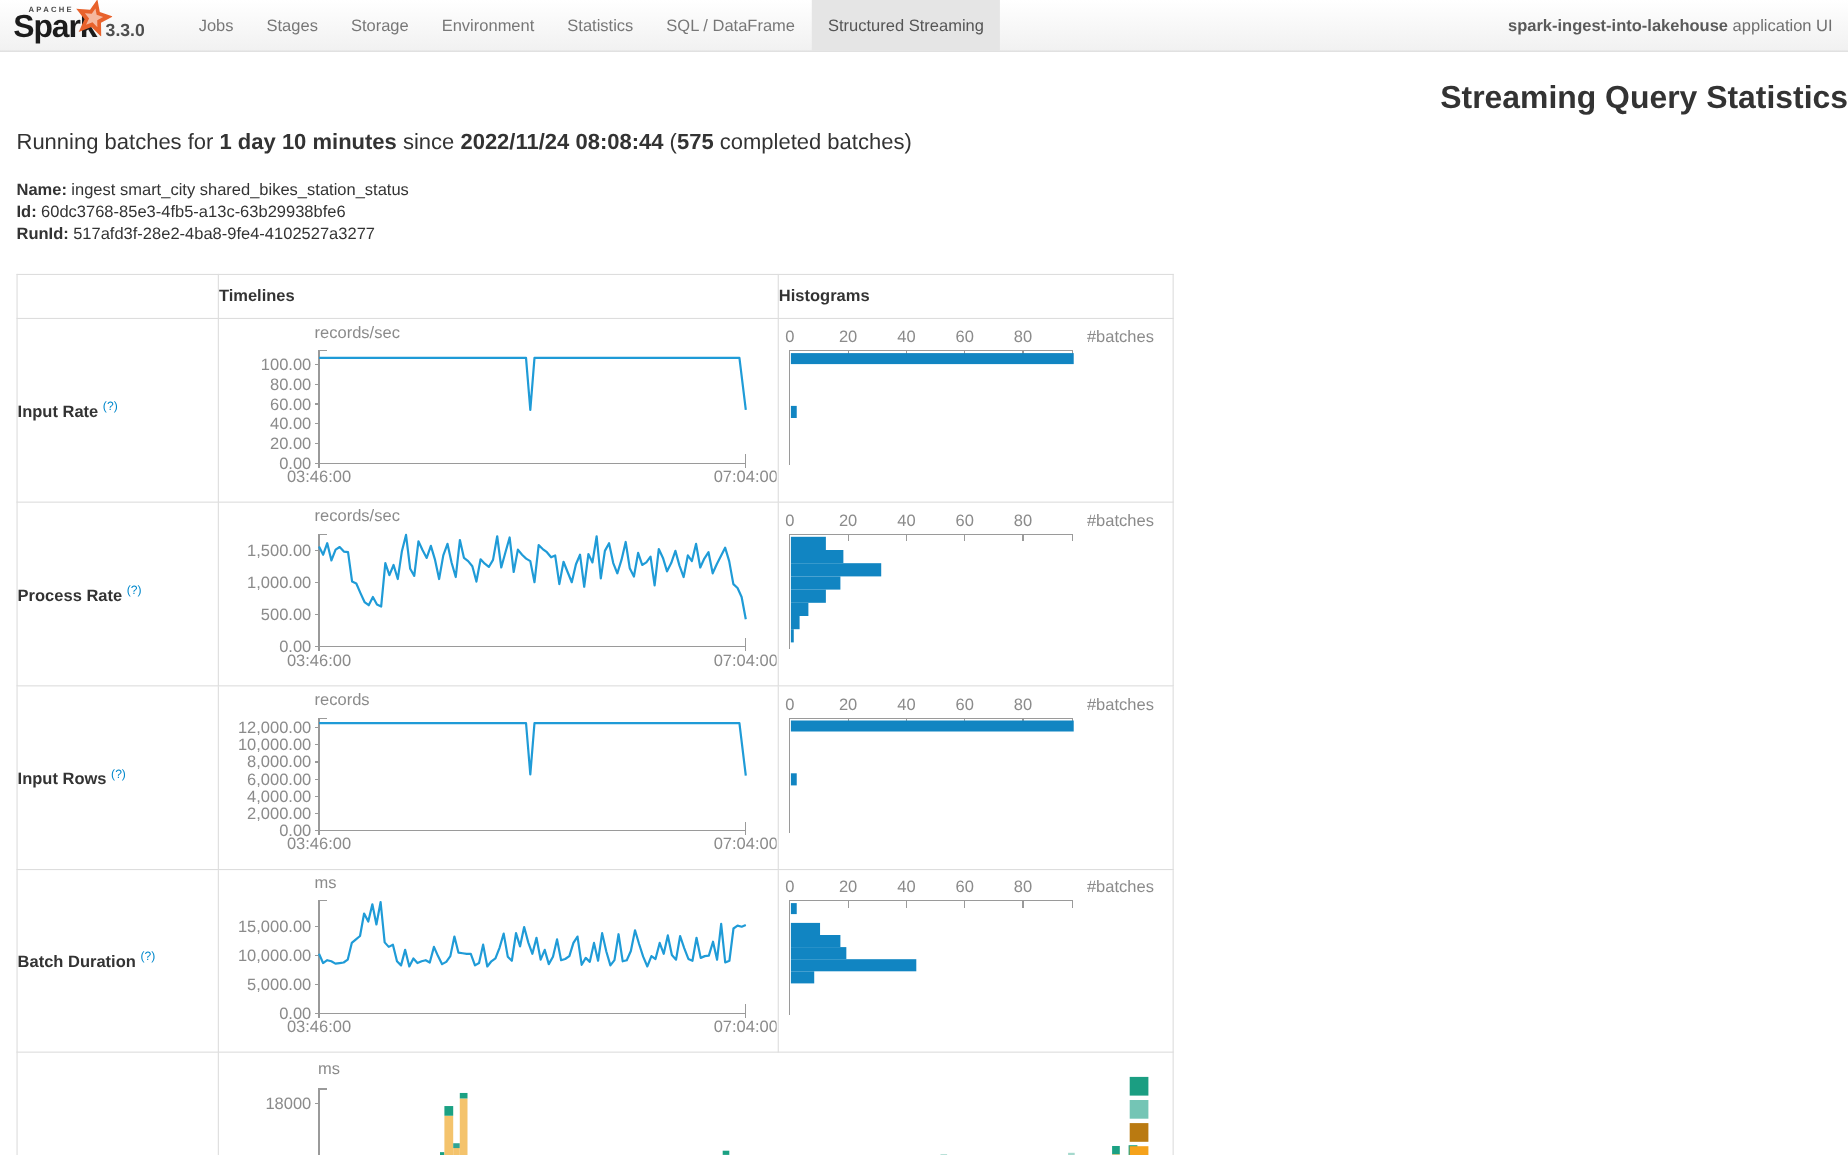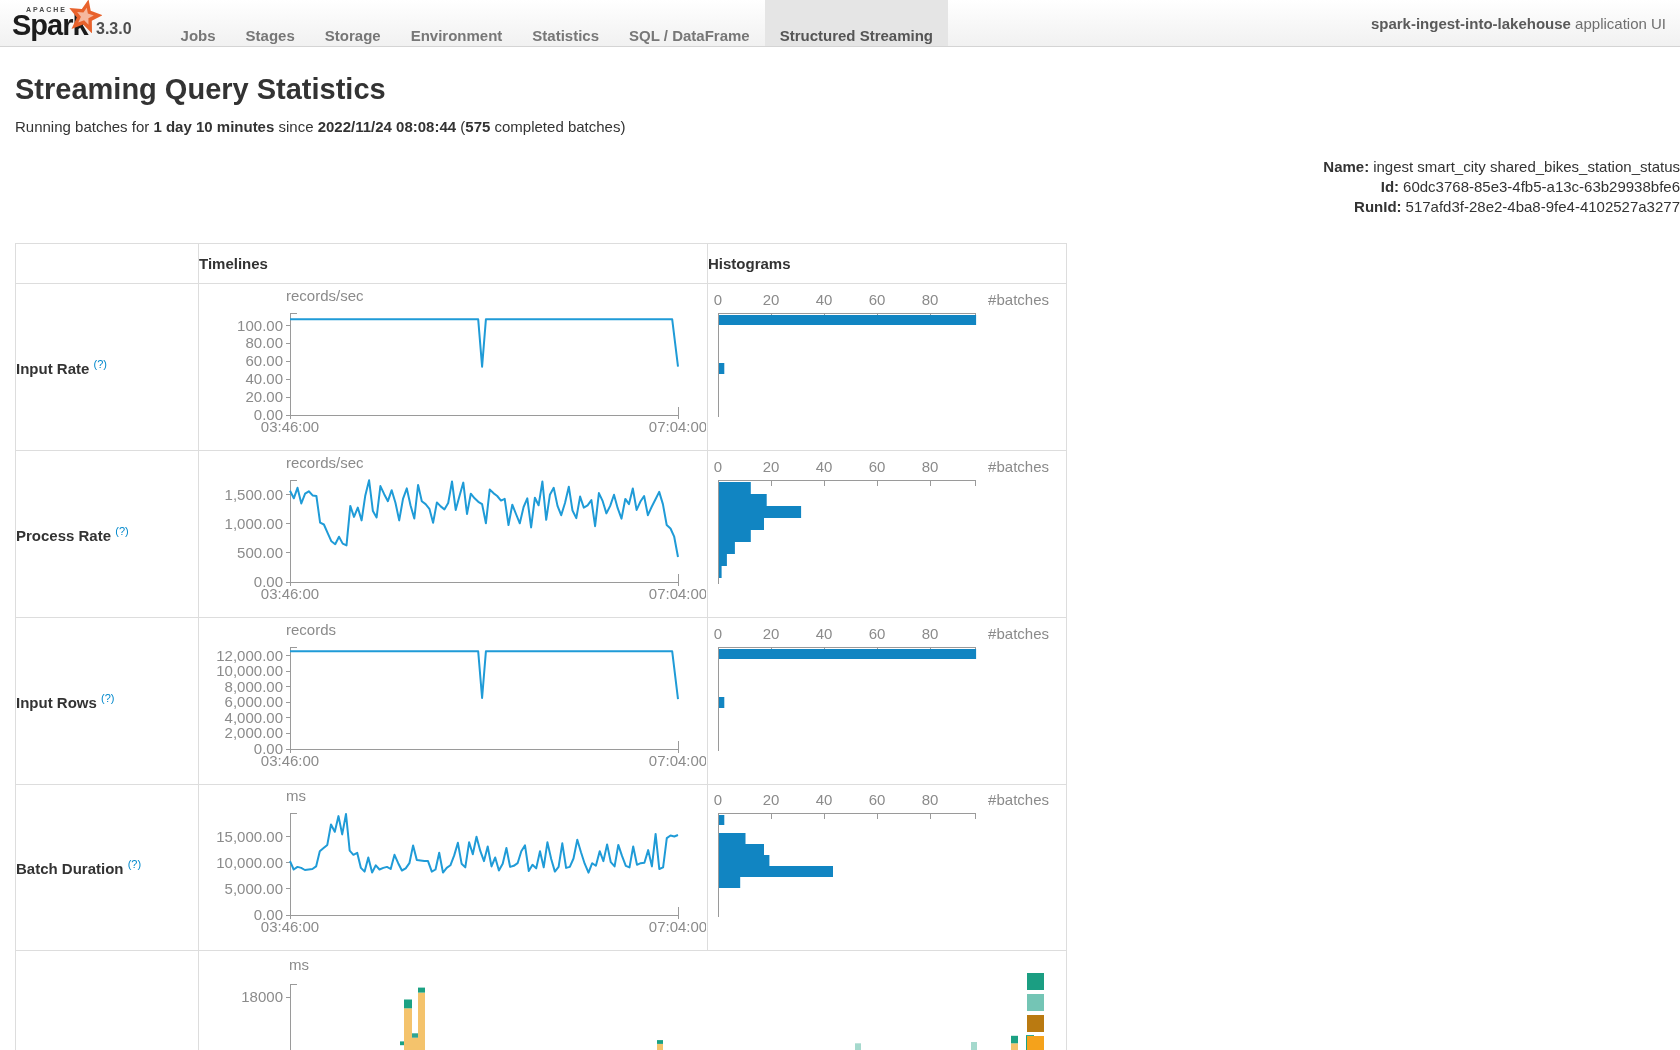--- a/index.html
+++ b/index.html
@@ -9,30 +9,30 @@
   
   .navbar { height: 47px; background: linear-gradient(#ffffff, #f1f1f1); border-bottom: 1px solid #d4d4d4;
             display: flex; align-items: stretch; position: relative; }
   .brand { display: flex; align-items: flex-end; padding: 4px 6px 4px 12px; position: relative; }
   .logo { position: relative; width: 78px; height: 39px; }
   .logo .apache { position: absolute; left: 14px; top: 3px; font-size: 7px; letter-spacing: 2px; font-weight: bold; color: #4a4a4a; }
   .logo .spark { position: absolute; left: 0; top: 6px; font-size: 29px; font-weight: bold; color: #1c1c1c; letter-spacing: -1px; }
   .logo svg { position: absolute; right: -12px; top: -4px; }
   .version { font-size: 16px; font-weight: bold; color: #4e4e4e; padding: 0 0 4px 6px; }
   .tabs { display: flex; margin-left: 28px; }
-  .tab { display: block; line-height: 47px; padding: 12px 15px; font-size: 15px; color: #777; text-decoration: none; font-weight: bold; }
+  .tab { display: block; line-height: 47px; padding: 0 15px; font-size: 15px; color: #777; text-decoration: none; }
   .tab.active { background: #e5e5e5; color: #555; }
   .apptitle { position: absolute; right: 14px; top: 0; line-height: 47px; font-size: 15px; color: #6f6f6f; }
   .apptitle b { color: #5a5a5a; }
 
   
   .content { padding-left: 15px; }
-  h2.pagetitle { font-size: 29px; font-weight: bold; color: #333; margin-top: 26px; margin-bottom: 12px; }
-  .runline { font-size: 15px; color: #333; margin-bottom: 4px; }
-  .meta { margin-top: 22px; font-size: 15px; text-align: right; }
+  h2.pagetitle { font-size: 29px; font-weight: bold; color: #333; margin-top: 26px; margin-bottom: 12px; text-align: right; }
+  .runline { font-size: 20px; color: #333; margin-bottom: 4px; }
+  .meta { margin-top: 22px; font-size: 15px; }
   .meta div { line-height: 20px; }
   .meta .lbl { font-weight: bold; margin-right: 4px; }
 
   
   table.stats { border-collapse: collapse; margin-top: 26px; table-layout: fixed; }
   table.stats td, table.stats th { border: 1px solid #ddd; padding: 0; vertical-align: middle; }
   table.stats th { text-align: left; font-size: 15px; font-weight: bold; color: #333; height: 40px; }
   td.rowlabel { padding-left: 12px; font-size: 15px; font-weight: bold; color: #333; background: #fff; }
   a.help { font-size: 11px; vertical-align: super; color: #0088cc; text-decoration: none; font-weight: normal; }
   td.chartcell { vertical-align: top; overflow: hidden; }

